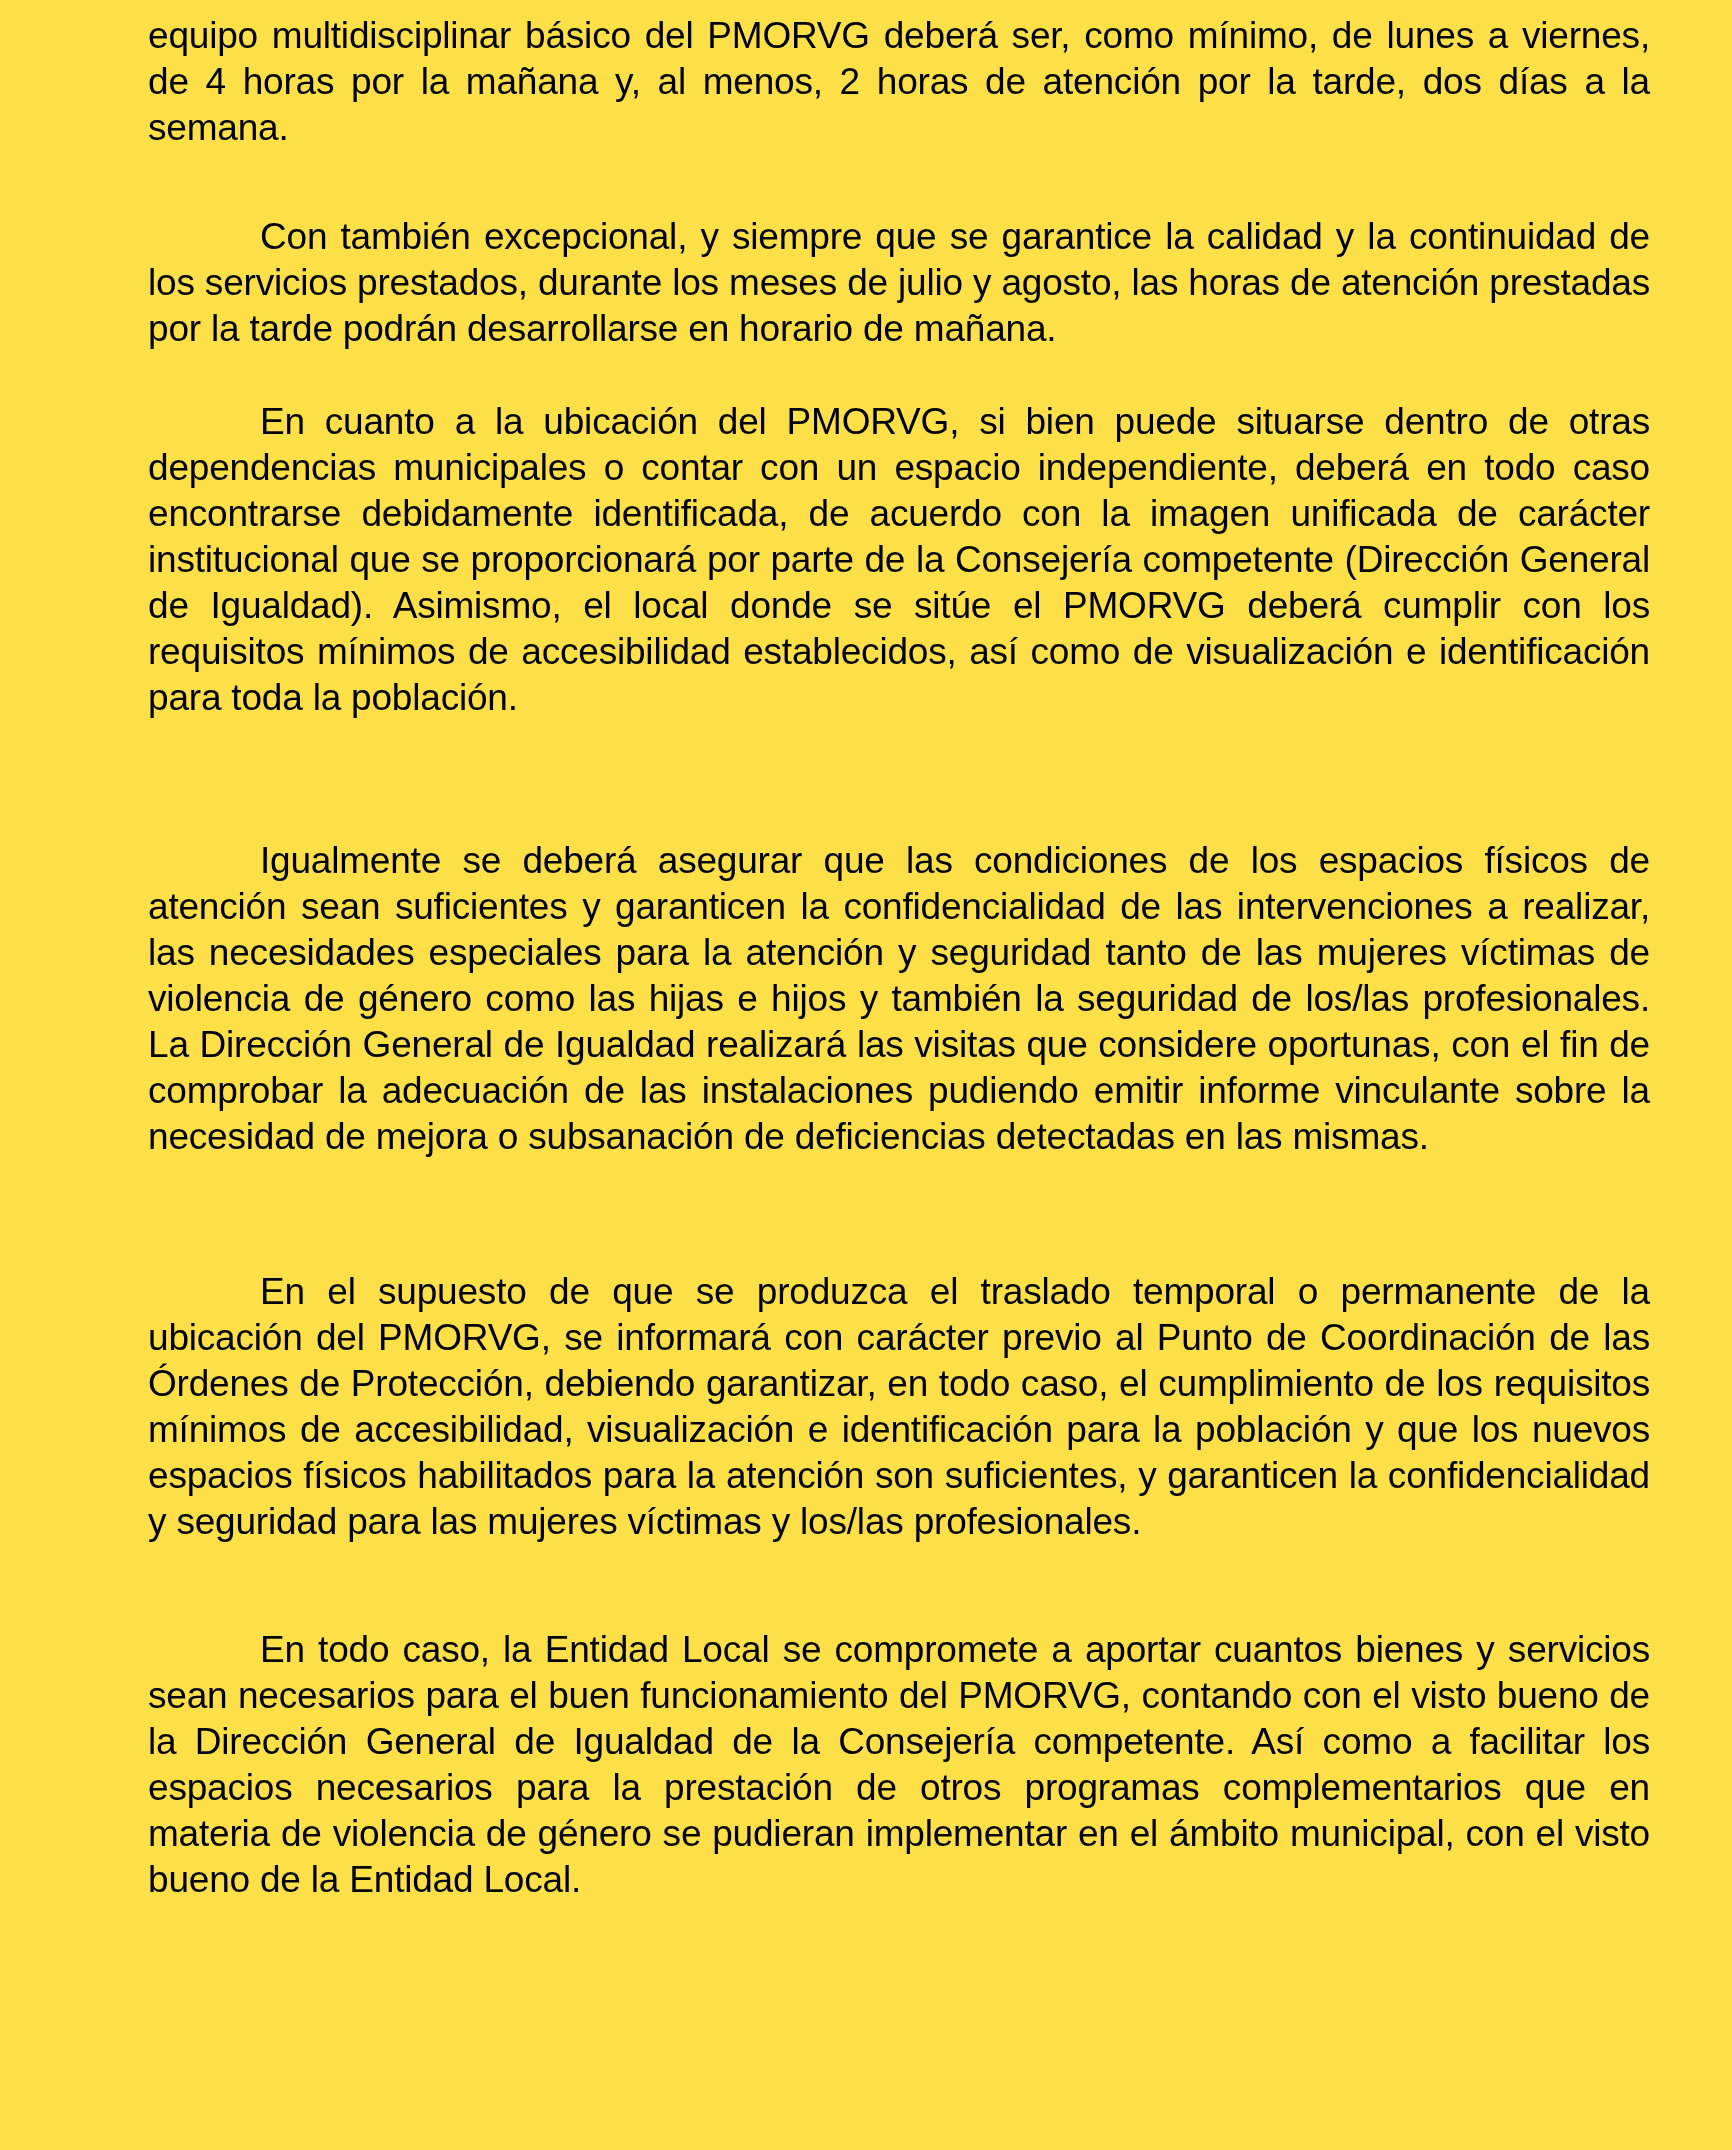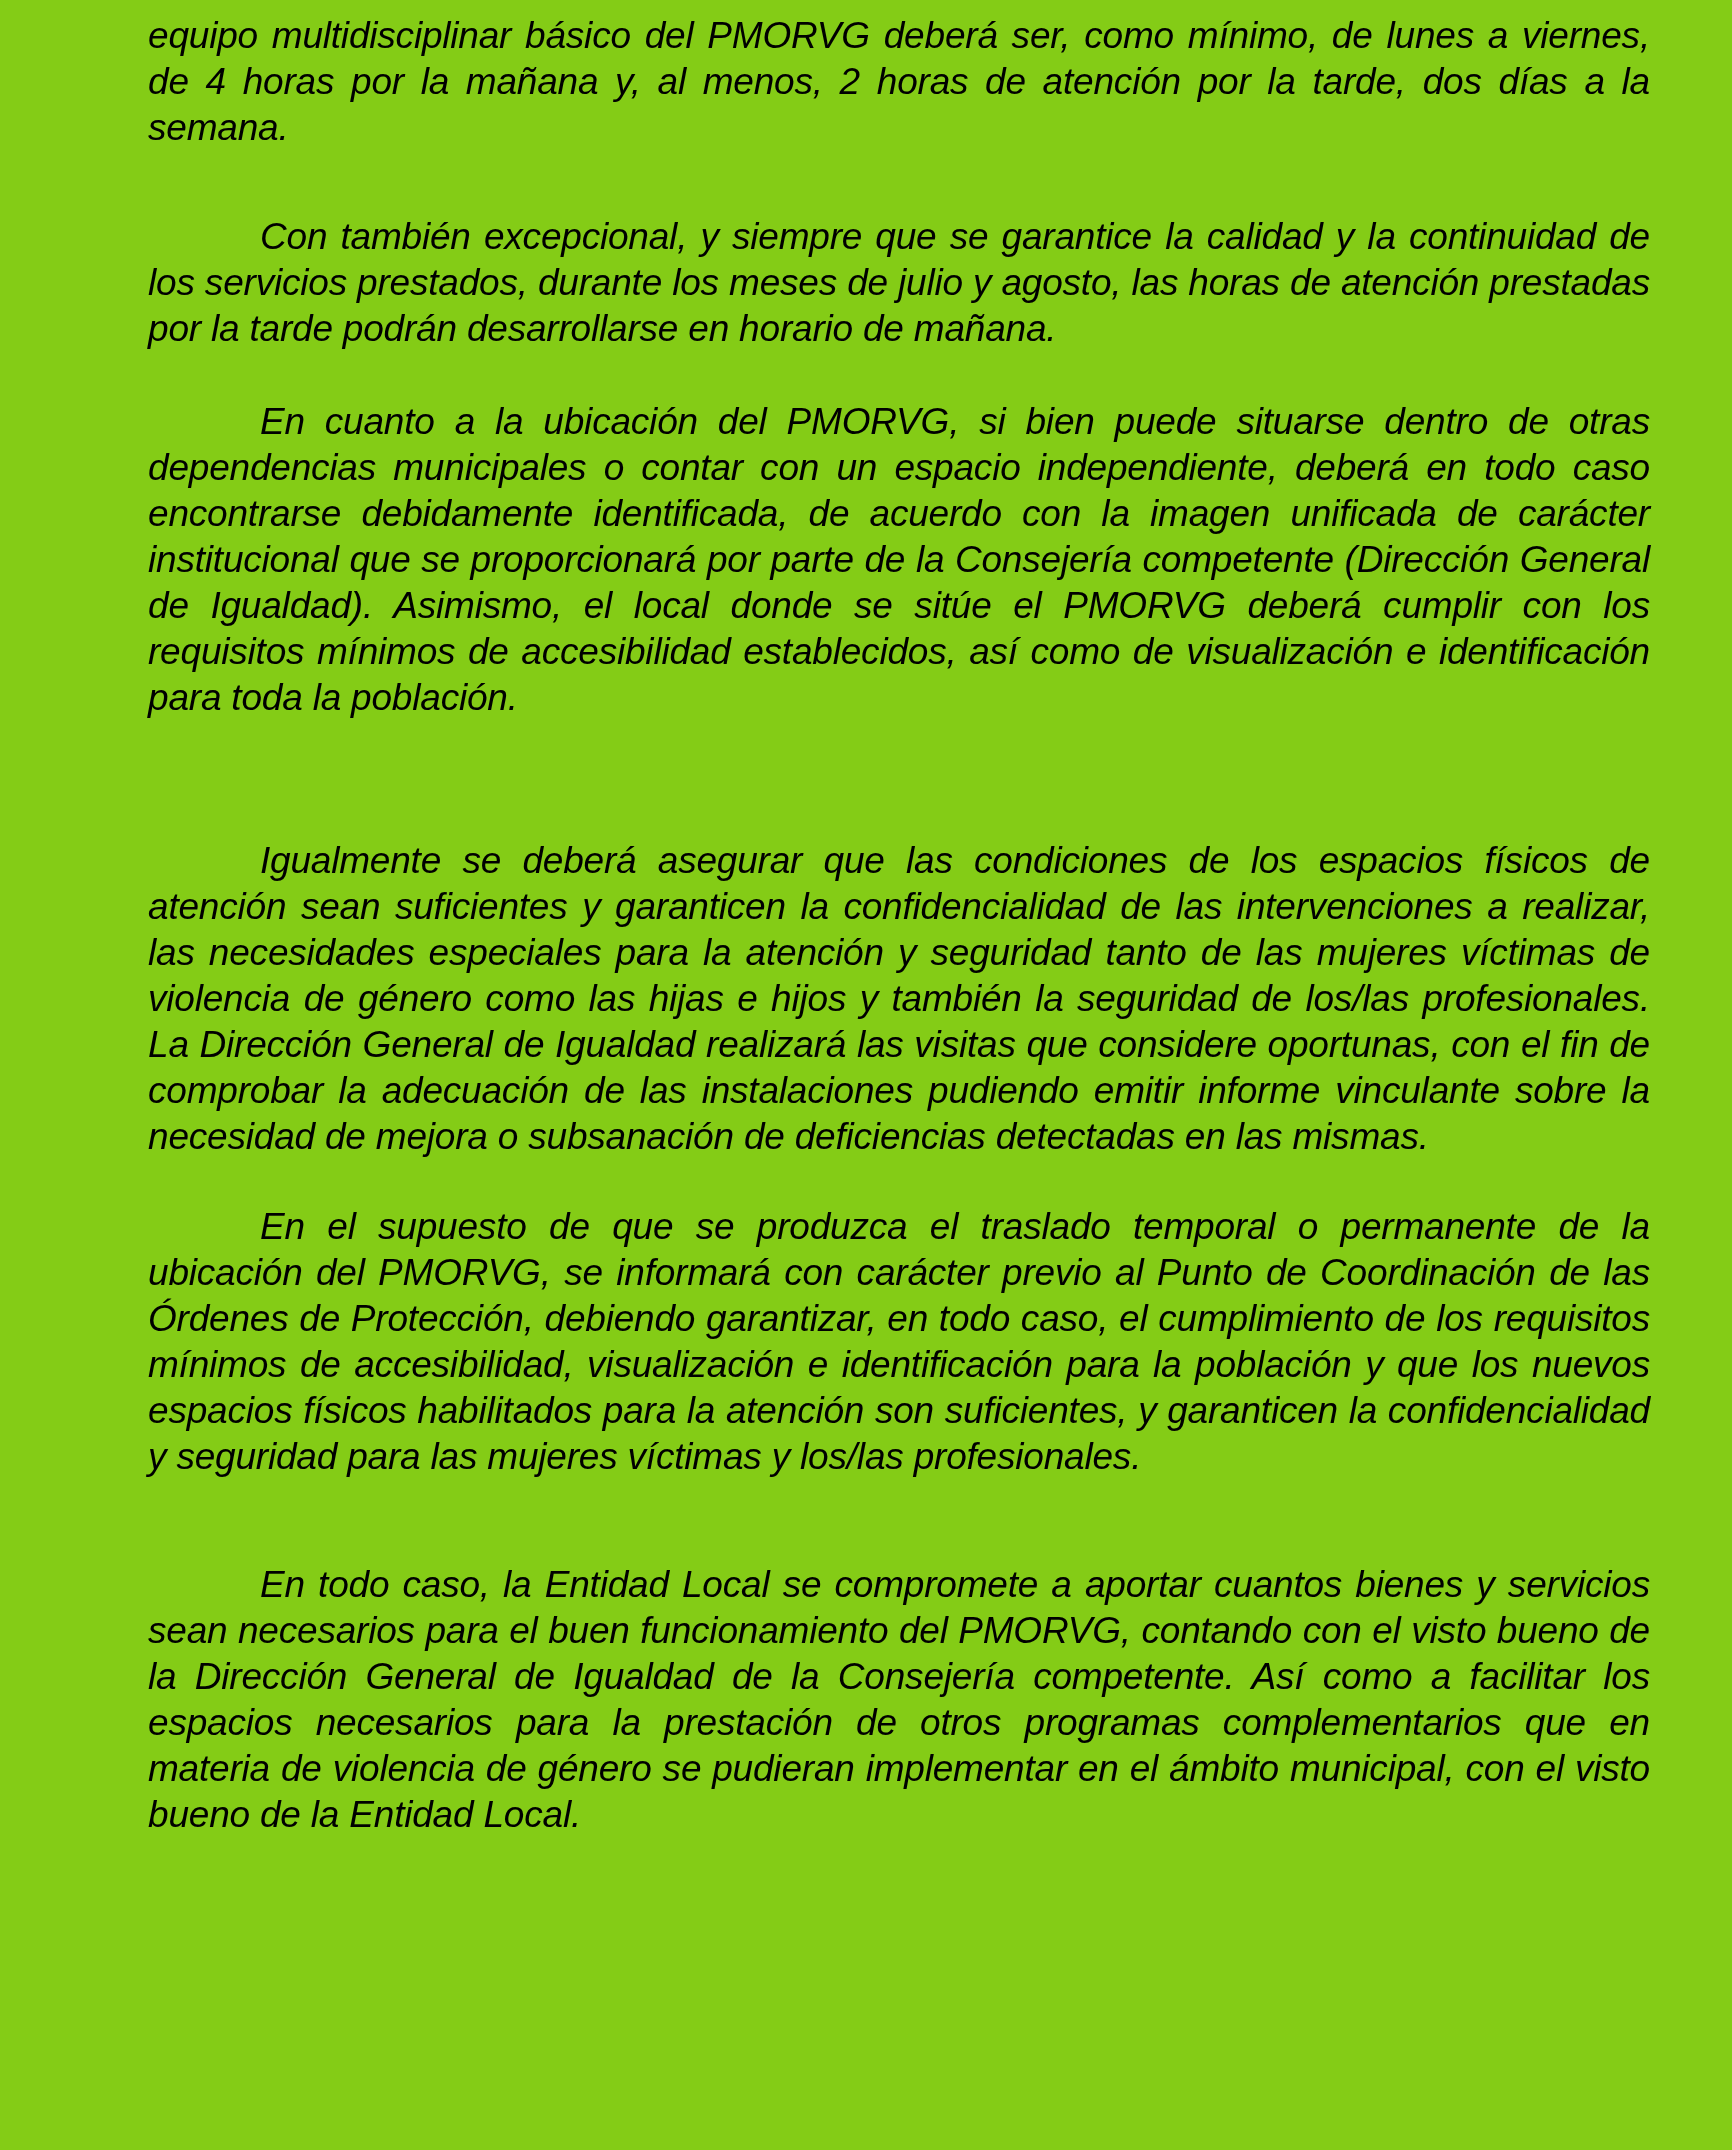--- a/index.html
+++ b/index.html
@@ -25,28 +25,28 @@
     line-height: 46px;
     font-weight: 400;
     text-align: justify;
     letter-spacing: -0.2px;
   }
   .para.indent { text-indent: 112px; }
   
   .para.p1 { margin-bottom: 63px; }
   .para.p2 { margin-bottom: 47px; }
   .para.p3 { margin-bottom: 117px; }
-  .para.p4 { margin-bottom: 44px; }
+  .para.p4 { margin-bottom: 109px; }
   .para.p5 { margin-bottom: 82px; }
   .para.p6 { margin-bottom: 12px; }
 </style>
 </head>
 <body>
 
-<div class="page" style="background: #84cc16; font-style: italic;">
+<div class="page" style="background: #fde047;">
   <p class="para p1" style="color: rgb(0, 0, 0);">equipo multidisciplinar básico del PMORVG deberá ser, como mínimo, de lunes a viernes, de 4 horas por la mañana y, al menos, 2 horas de atención por la tarde, dos días a la semana.</p>
   <p class="para p2 indent" style="color: rgb(0, 0, 0);">Con también excepcional, y siempre que se garantice la calidad y la continuidad de los servicios prestados, durante los meses de julio y agosto, las horas de atención prestadas por la tarde podrán desarrollarse en horario de mañana.</p>
   <p class="para p3 indent" style="color: rgb(0, 0, 0);">En cuanto a la ubicación del PMORVG, si bien puede situarse dentro de otras dependencias municipales o contar con un espacio independiente, deberá en todo caso encontrarse debidamente identificada, de acuerdo con la imagen unificada de carácter institucional que se proporcionará por parte de la Consejería competente (Dirección General de Igualdad). Asimismo, el local donde se sitúe el PMORVG deberá cumplir con los requisitos mínimos de accesibilidad establecidos, así como de visualización e identificación para toda la población.</p>
   <p class="para p4 indent" style="color: rgb(0, 0, 0);">Igualmente se deberá asegurar que las condiciones de los espacios físicos de atención sean suficientes y garanticen la confidencialidad de las intervenciones a realizar, las necesidades especiales para la atención y seguridad tanto de las mujeres víctimas de violencia de género como las hijas e hijos  y también la seguridad de los/las profesionales. La Dirección General de Igualdad realizará las visitas que considere oportunas, con el fin de comprobar la adecuación de las instalaciones pudiendo emitir informe vinculante sobre la necesidad de mejora o subsanación de deficiencias detectadas en las mismas.</p>
   <p class="para p5 indent" style="color: rgb(0, 0, 0);">En el supuesto de que se produzca el traslado temporal o permanente de la ubicación del PMORVG, se informará con carácter previo al Punto de Coordinación de las Órdenes de Protección, debiendo garantizar, en todo caso, el cumplimiento de los requisitos mínimos de accesibilidad, visualización e identificación para la población y que los nuevos espacios físicos habilitados para la atención son suficientes, y garanticen la confidencialidad y seguridad para las mujeres víctimas y los/las profesionales.</p>
   <p class="para p6 indent" style="color: rgb(0, 0, 0);">En todo caso, la Entidad Local se compromete a aportar cuantos bienes y servicios sean necesarios para el buen funcionamiento del PMORVG, contando con el visto bueno de la Dirección General de Igualdad de la Consejería competente. Así como a facilitar los espacios necesarios para la prestación de otros programas complementarios que en materia de violencia de género se pudieran implementar en el ámbito municipal, con el visto bueno de la Entidad Local.</p>
 </div>
 
 
 </body></html>

